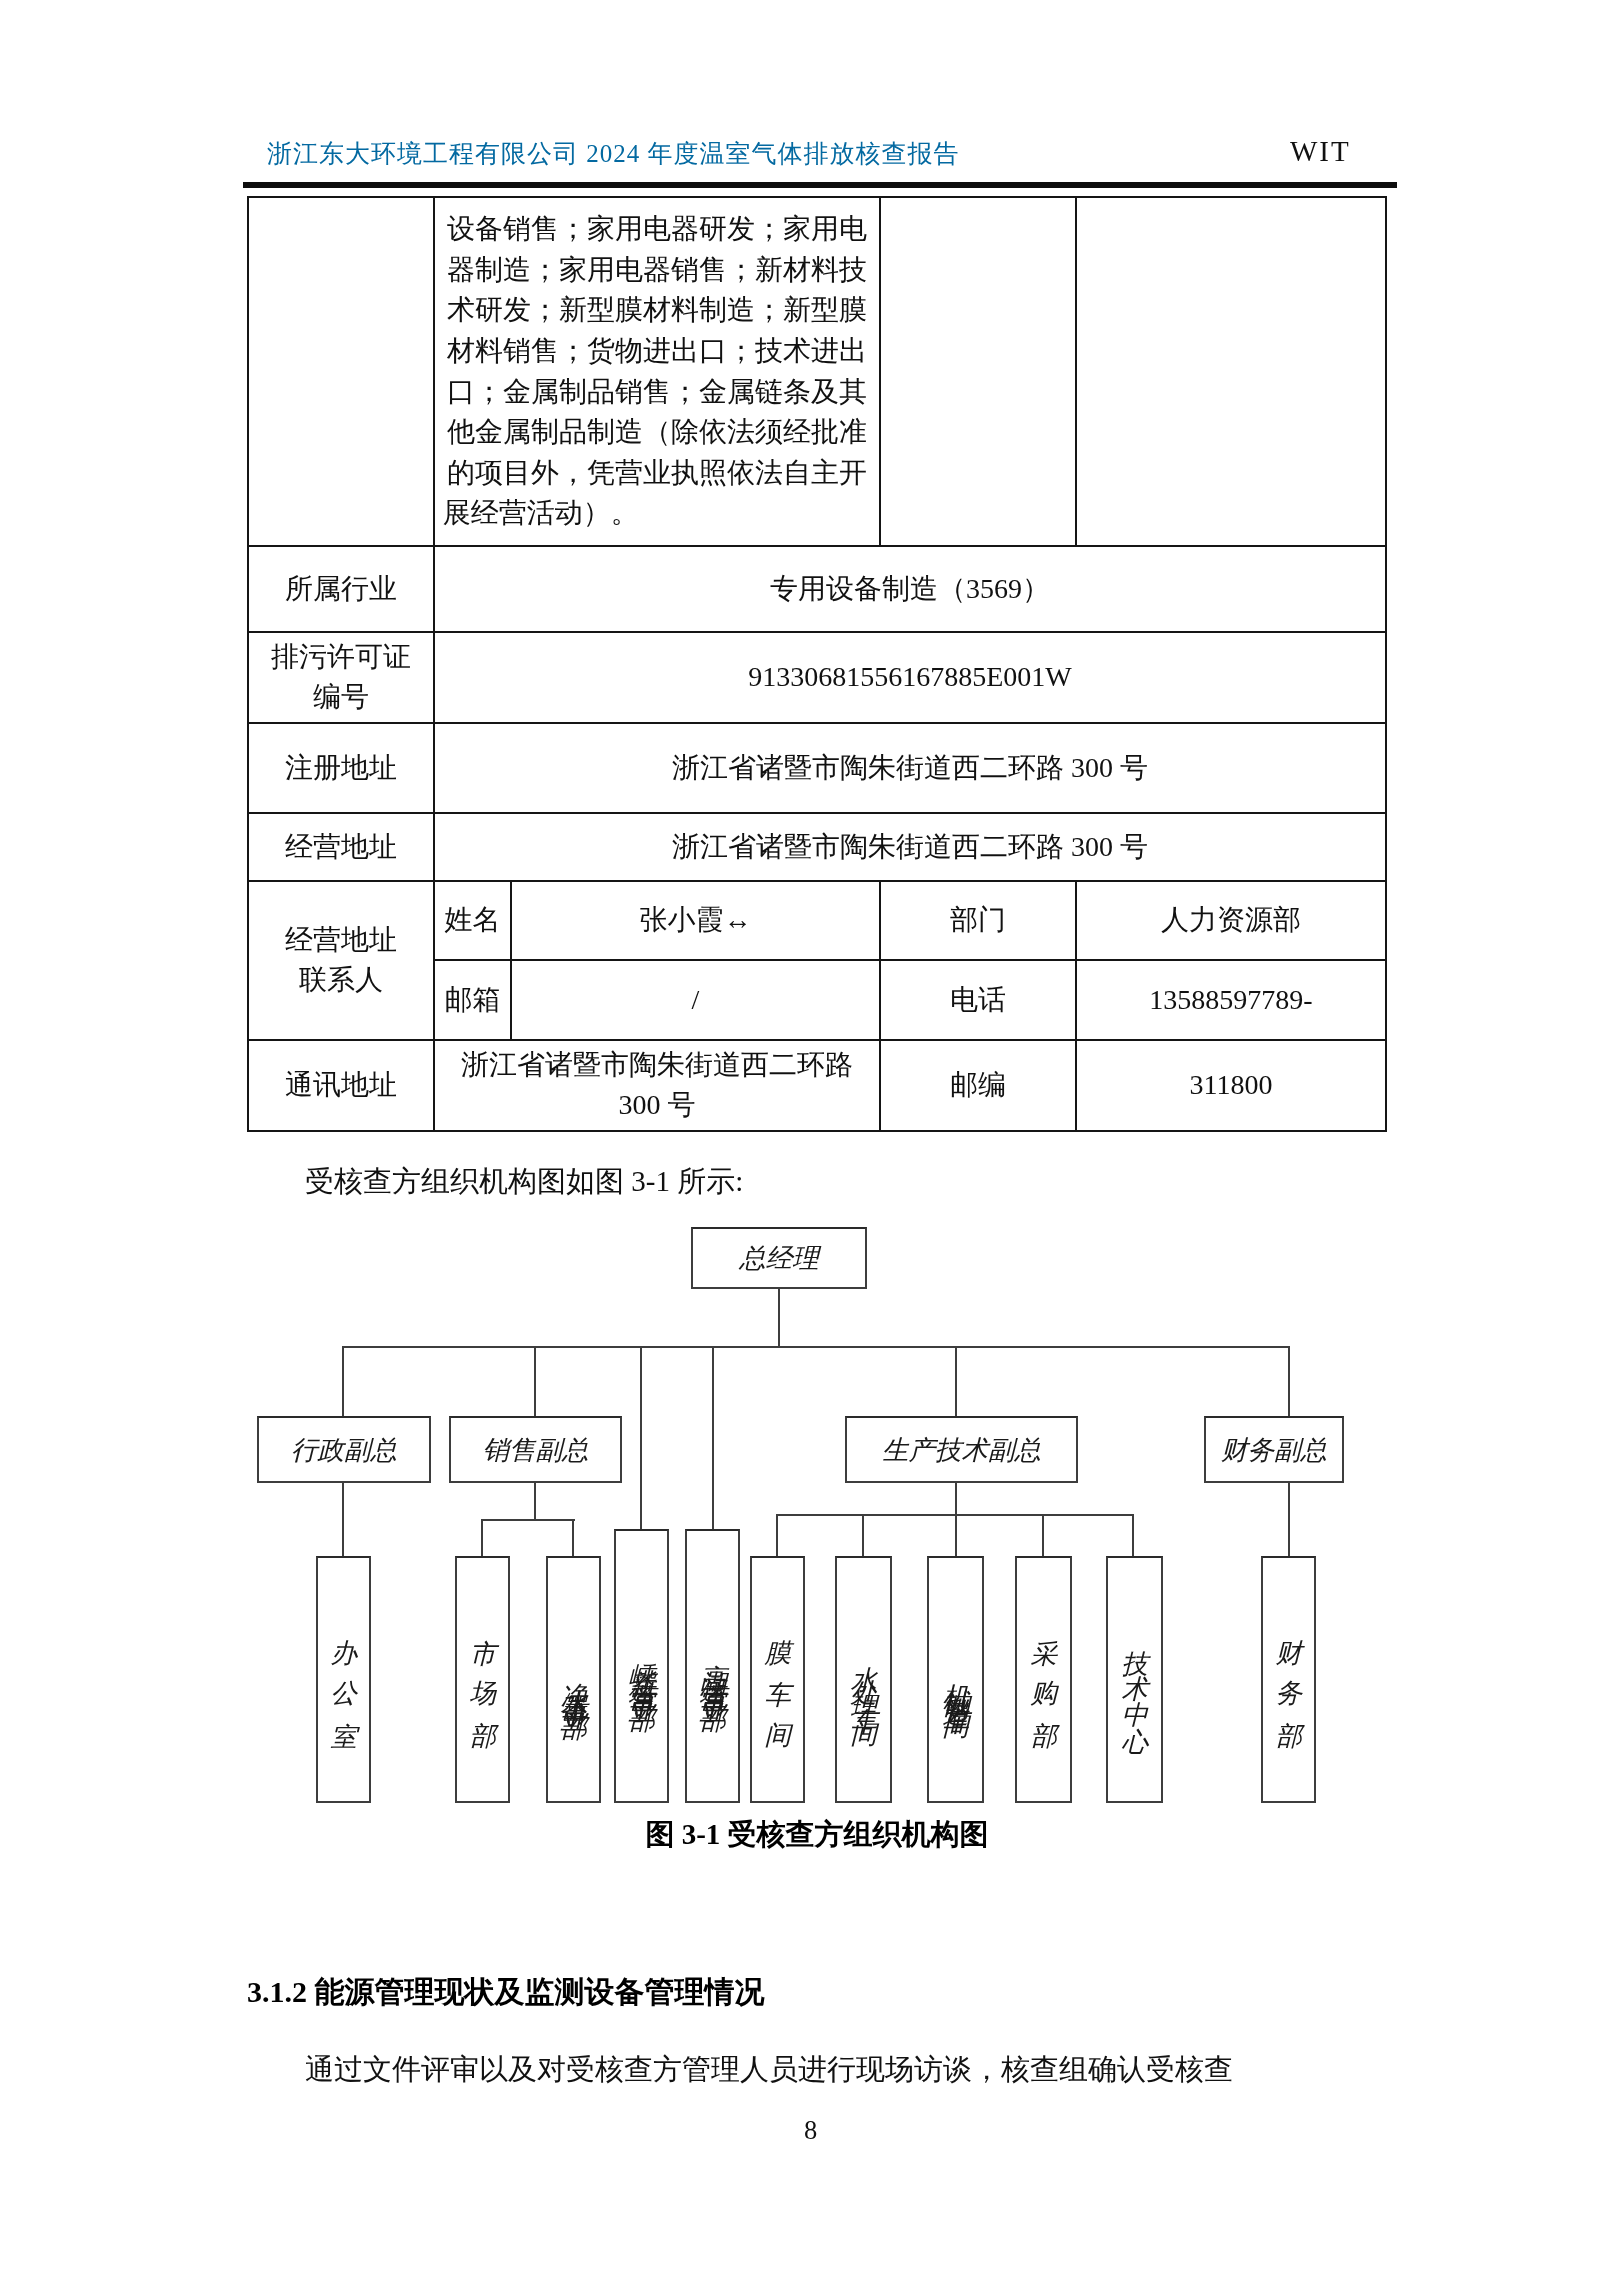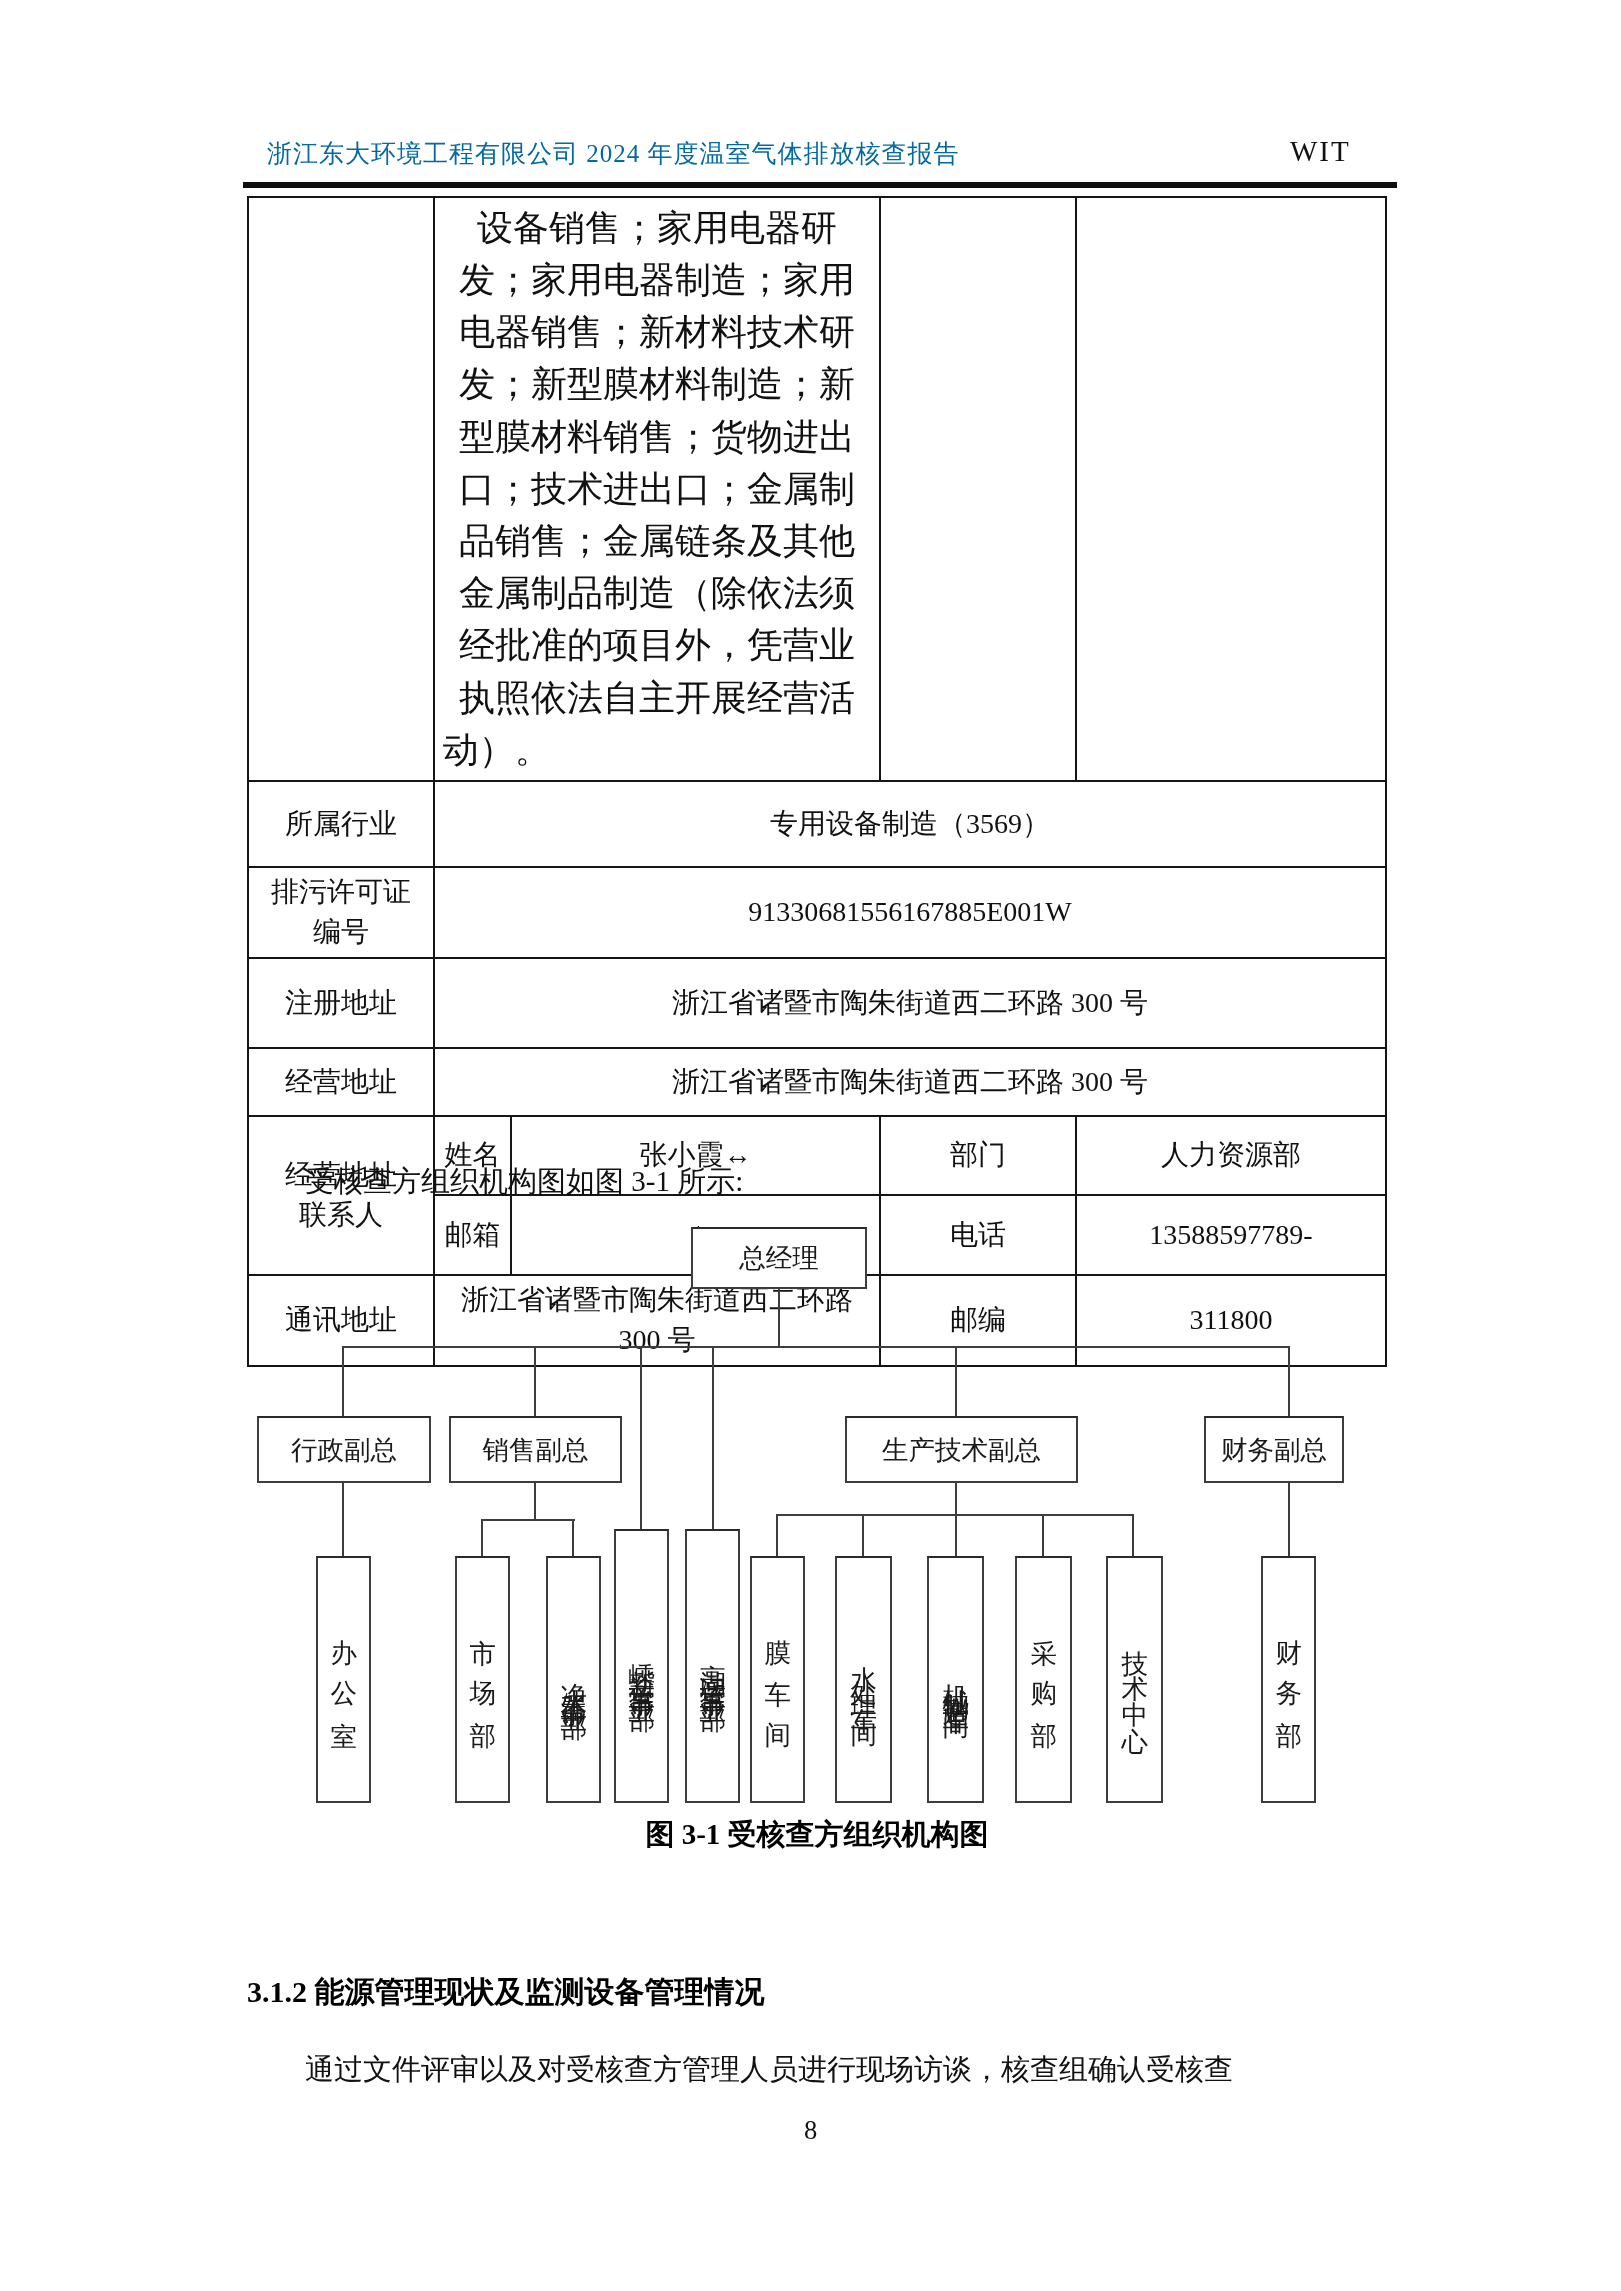--- a/index.html
+++ b/index.html
@@ -14,35 +14,35 @@
     margin: 0 auto;
   }
   
   .hdr-title { position:absolute; left:267px; top:137px; font-size:25px; letter-spacing:1px; color:#0369a1; }
   .hdr-logo  { position:absolute; left:1290px; top:135px; font-size:29px; letter-spacing:2px; color:#111; }
   .hdr-rule  { position:absolute; left:243px; top:182px; width:1154px; height:5.9px; background:#0d0d0d; }
   
   .info-table-wrap { position:absolute; left:247px; top:196px; width:1138px; }
   table.info { border-collapse:collapse; table-layout:fixed; width:1138px; font-size:28px; }
   table.info td { border:2px solid #151515; vertical-align:middle; text-align:center; white-space:pre-line; padding:3.9px 7.8px; line-height:1.45; }
-  td.scope { text-align:justify; text-align-last:left; font-size:36px; line-height:42px; padding:7.8px 14.7px; white-space:normal; }
+  td.scope { text-align:justify; text-align-last:left; font-size:28px; line-height:42px; padding:7.8px 14.7px; white-space:normal; }
   td.val-left { text-align:left; padding-left:15.7px; white-space:normal; }
   
   .para { position:absolute; left:247px; width:1140px; font-size:29px; line-height:1.35; color:#111; }
   .indent { text-indent:2em;font-family:Liberation Serif, serif; }
   .sec-head { position:absolute; left:247px; width:1140px; font-size:30px; font-weight:bold; color:#000; }
   .fig-caption { position:absolute; left:247px; width:1140px; text-align:center; font-size:29px; font-weight:bold; color:#000; }
   .page-num { position:absolute; left:0; top:2115px; width:1621px; text-align:center; font-size:26.5px; }
   
   .org { position:absolute; left:0; top:0; width:1621px; height:2292px; pointer-events:none; }
   .obox {
     position:absolute; background:#fff;
     border:2px solid #3d3d3d; border-top:2.9px solid #2a2a2a;
     display:flex; align-items:center; justify-content:center;
-    font-size:26.5px; color:#1a1a1a; text-align:center;
+    font-size:26.5px; color:#1a1a1a; text-align:center;font-style:italic;
   }
   .obox.vert span { writing-mode:vertical-rl; text-orientation:upright; line-height:1; }
   .sp3 span { letter-spacing:41px; }
   .sp4 span { letter-spacing:25.5px; }
   .sp5 span { letter-spacing:13.7px; }
   .sp6 span { letter-spacing:5.9px; }
   .sp7 span { letter-spacing:6.9px; }
   .oline { position:absolute; background:#3d3d3d; }
 </style>
 </head>

